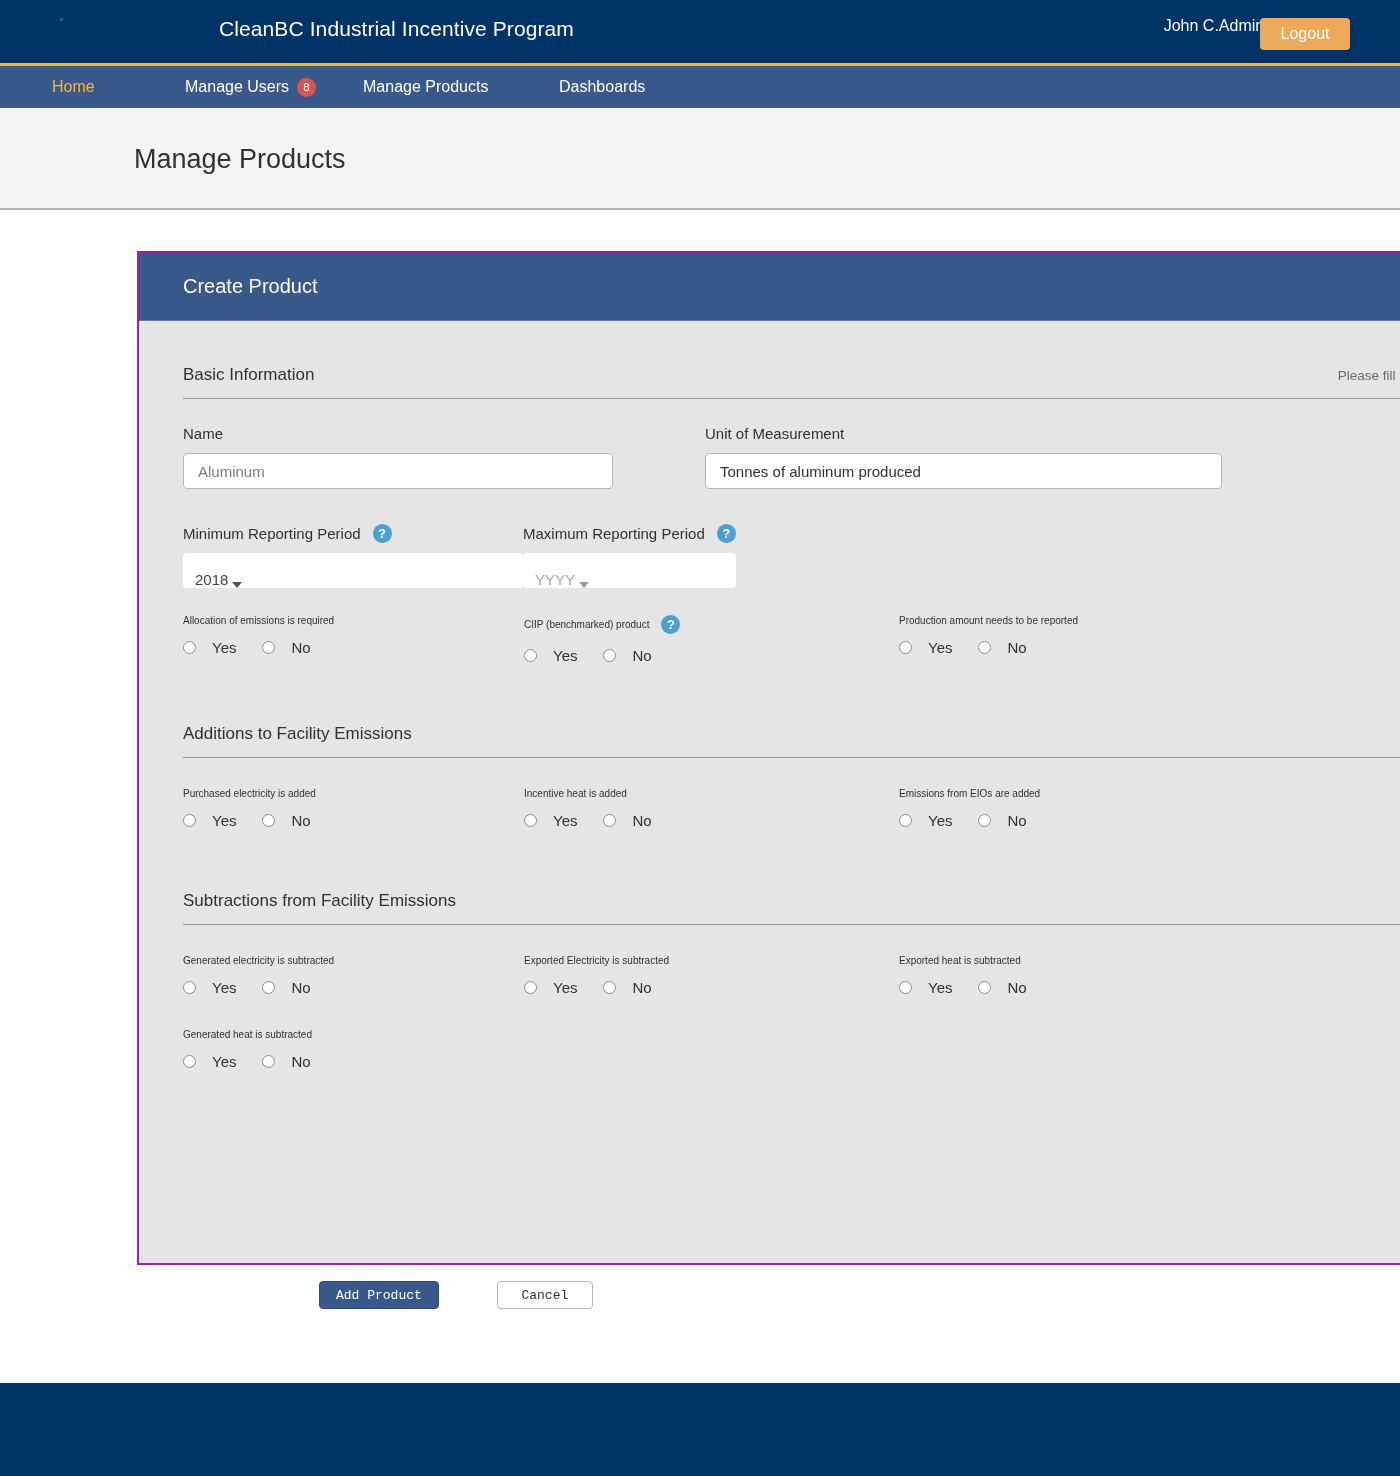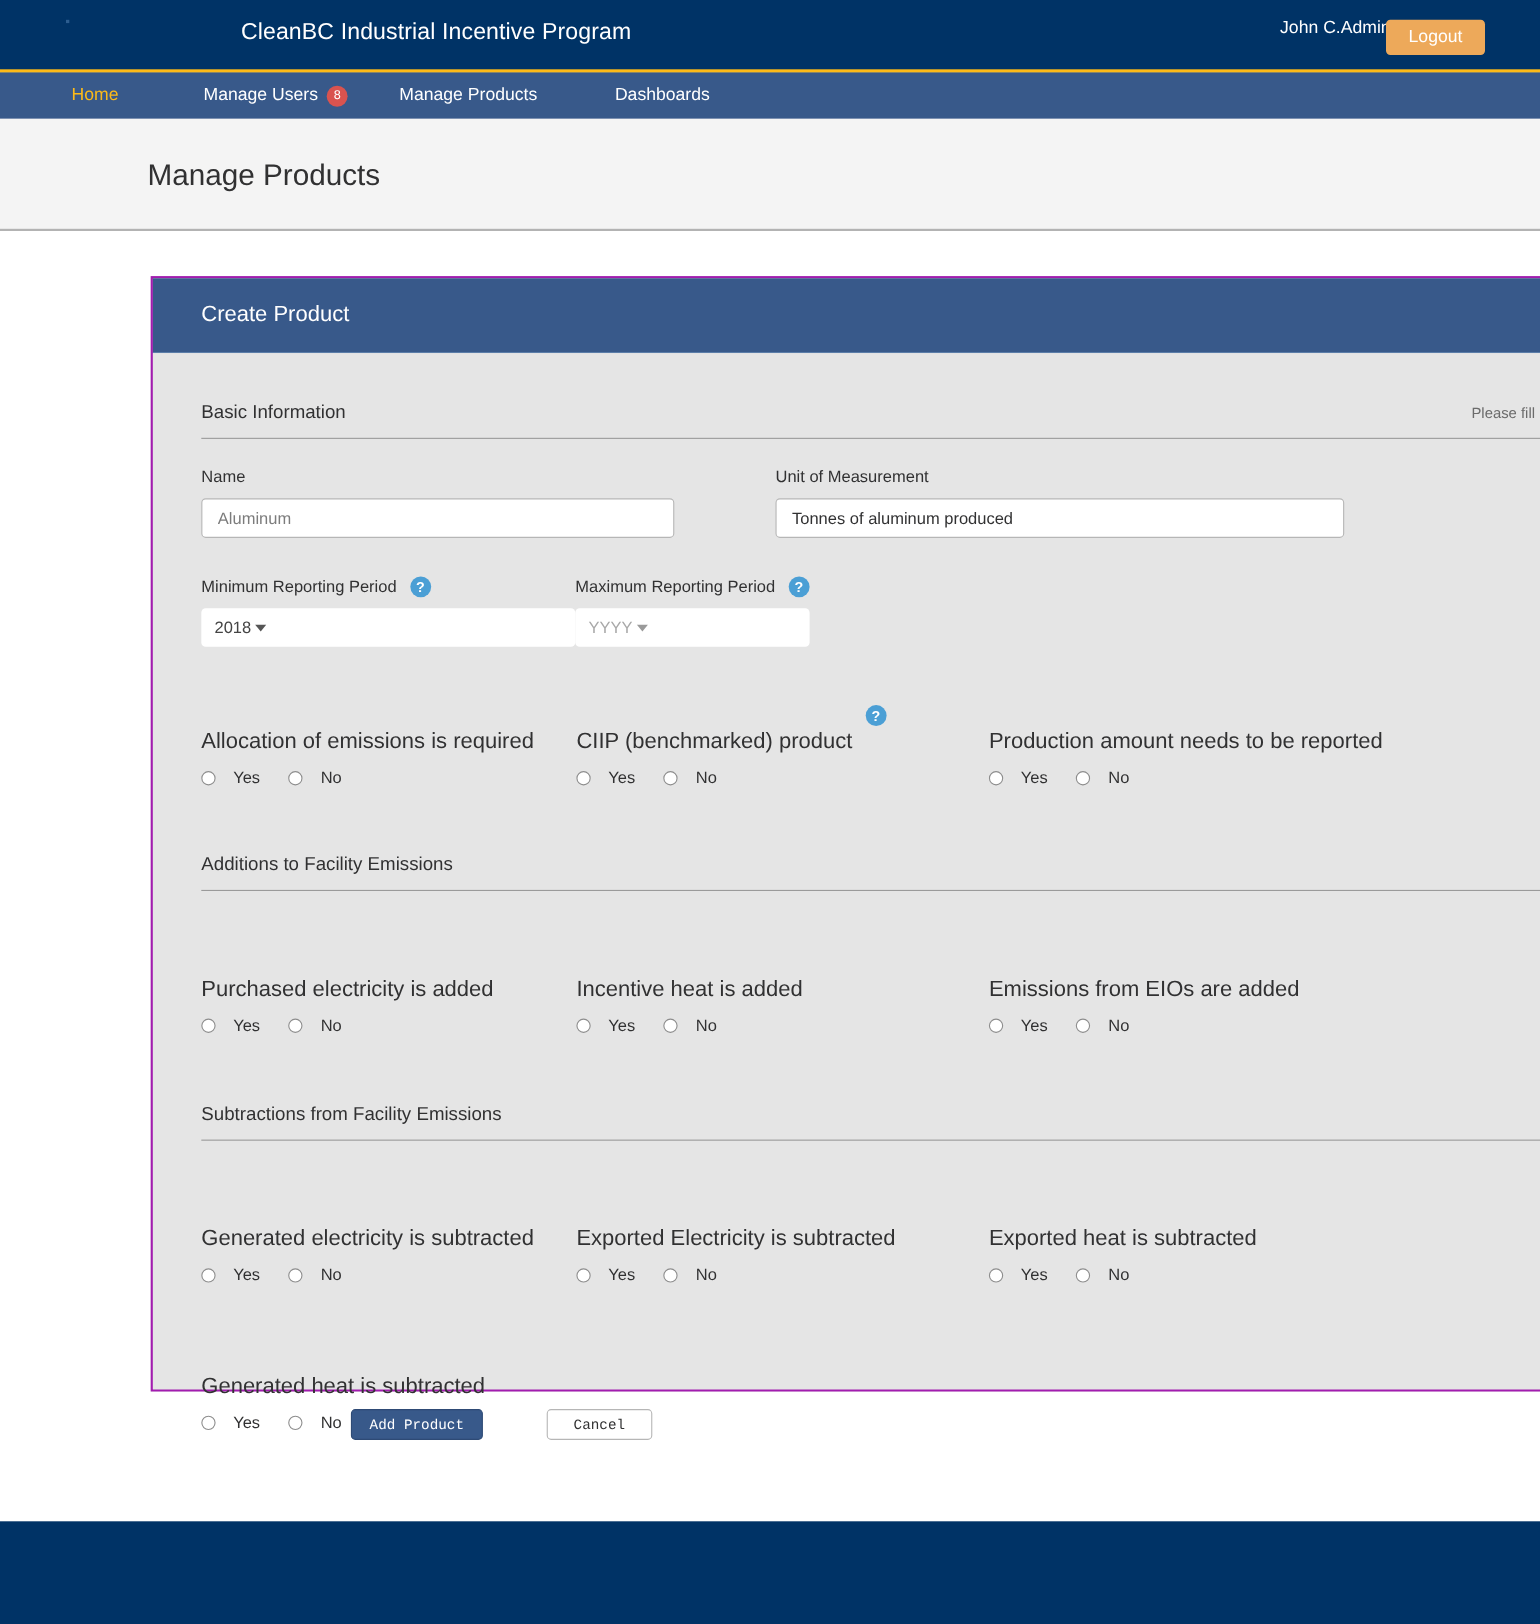--- a/index.html
+++ b/index.html
@@ -129,36 +129,36 @@
     width:19px; height:19px; border-radius:50%;
     background:#4b9fd5; color:#ffffff;
     font-size:13px; line-height:19px; text-align:center;
     cursor:pointer; flex:none; font-weight:bold;
   }
 
   .select-box{
     margin-top:10px;
     height:35px; min-width:84px;
     background:#ffffff; border:none; border-radius:4px;
-    display:inline-flex; align-items:center; gap:4px;
+    display:inline-flex; align-items:flex-end; gap:4px;
     padding:0 12px; cursor:pointer;
     font-size:15px; color:#444;
   }
   .select-box.placeholder{ color:#a9a9a9; }
   .caret{
     width:0;height:0;
     border-left:5px solid transparent;
     border-right:5px solid transparent;
     border-top:6px solid #555;
   }
   .select-box.placeholder .caret{ border-top-color:#9a9a9a; }
 
   .radio-grid{ display:flex; margin-top:27px; }
   .radio-group{ display:flex; flex-direction:column; }
-  .radio-group-label{ font-size:20px; color:#313132;margin-top:48px; }
+  .radio-group-label{ font-size:10px; color:#313132; }
   .radio-options{ display:flex; gap:26px; margin-top:13px; }
   .radio-opt{ display:flex; align-items:center; gap:16px; cursor:pointer; }
   .radio-dot{
     width:13px;height:13px;border-radius:50%;
     border:1px solid #8d8d8d; background:#ffffff; flex:none;
   }
   .radio-text{ font-size:15px; color:#313132; }
 
   .btn-row{ position:absolute; left:180px; top:960px; display:flex; gap:58px; }
   .btn{
@@ -180,21 +180,21 @@
 <body>
 
 <div class="site-header">
   <div class="header-logo-dot"></div>
   <div class="site-title">CleanBC Industrial Incentive Program</div>
   <div class="user-name">John C.Admininstrator</div>
   <button class="logout-btn">Logout</button>
 </div>
 
 <nav class="main-nav">
-  <div class="nav-item active" style="left:65px">
+  <div class="nav-item active" style="left:52px">
     <span>Home</span>
   </div>
   <div class="nav-item" style="left:185px">
     <span>Manage Users</span>
     <span class="nav-badge">8</span>
   </div>
   <div class="nav-item" style="left:363px">
     <span>Manage Products</span>
   </div>
   <div class="nav-item" style="left:559px">

